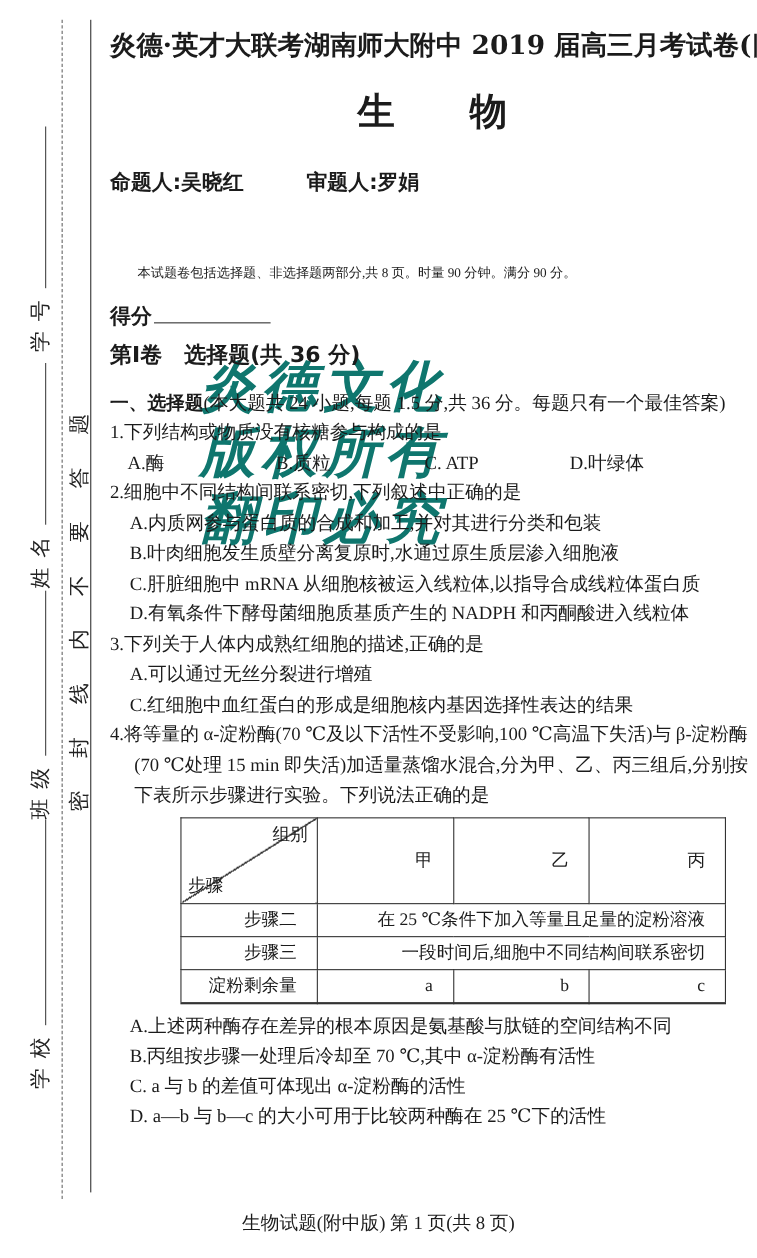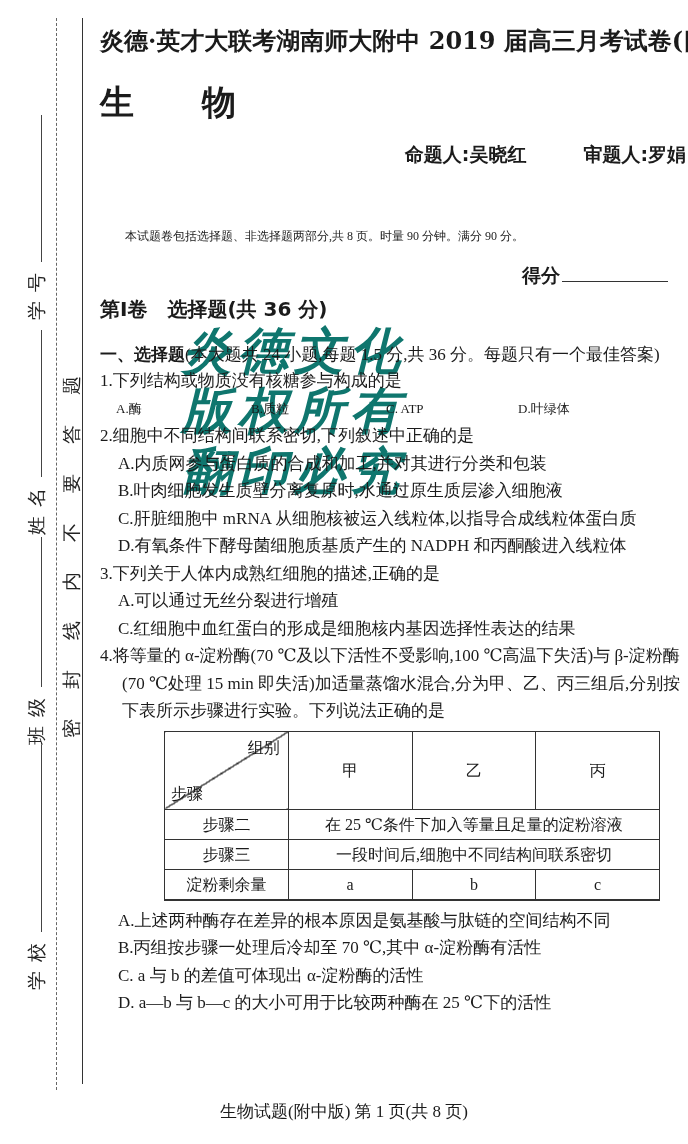--- a/index.html
+++ b/index.html
@@ -43,34 +43,34 @@
     font-size:19px;letter-spacing:30px;color:#222;white-space:nowrap;
   }
   
   .content{position:absolute;left:100px;top:0;width:586px;z-index:1;}
   .doc-title{
     margin-top:24px;text-align:center;font-weight:bold;
     font-size:24px;line-height:34px;letter-spacing:0px;white-space:nowrap;
     font-family:"DejaVu Serif","Liberation Serif",serif;
   }
   .subject{
-    margin-top:24px;font-weight:bold;
+    margin-top:24px;text-align:center;font-weight:bold;
     font-size:34px;line-height:40px;
     font-family:"DejaVu Sans","Liberation Sans",sans-serif;
   }
   .setters{
-    margin-top:20px;text-align:right;font-weight:bold;
+    margin-top:32px;text-align:left;font-weight:bold;
     font-size:19px;line-height:24px;
     font-family:"DejaVu Sans","Liberation Sans",sans-serif;
   }
   .instructions{
     margin-top:57px;font-size:12px;line-height:26px;padding-left:25px;
   }
   .score-row{
-    margin-top:12px;text-align:right;font-size:19px;line-height:24px;
+    margin-top:12px;font-size:19px;line-height:24px;
   }
   .score-label{
     font-weight:bold;
     font-family:"DejaVu Sans","Liberation Sans",sans-serif;
   }
   .score-blank{
     display:inline-block;width:106px;height:20px;
     border-bottom:1.5px solid #333;margin-left:2px;margin-right:18px;
   }
   .section-title{
@@ -84,32 +84,32 @@
   .section-intro .lead{
     font-weight:bold;
     font-family:"DejaVu Sans","Liberation Sans",sans-serif;
   }
   .section-intro .rest{}
   .question{font-size:17px;line-height:27.5px;}
   .q-stem{padding-left:22px;text-indent:-22px;}
   .q-option{padding-left:18px;}
   .q1-options{
     display:grid;grid-template-columns:135px 135px 132px auto;
-    padding-left:16px;font-size:13px;line-height:27.5px;
+    padding-left:16px;font-size:17px;line-height:27.5px;
   }
   
   .exp-table{
     border-collapse:collapse;table-layout:fixed;
     margin:6px 0 6px 64px;width:496px;
     font-size:16px;color:#1b1b1b;
     border:1.5px solid #333;border-bottom:2.5px solid #333;
   }
   .exp-table td{
-    border:1px solid #333;text-align:center;vertical-align:middle;
-    padding:1px 4px;line-height:25px;white-space:pre-line;
+    border:1px solid #333;text-align:right;vertical-align:middle;
+    padding:1px 18px;line-height:25px;white-space:pre-line;
   }
   .corner-cell{
     position:relative;height:55px;padding:0;
     background-image:linear-gradient(to bottom right,
       transparent 49.5%, #333 49.5%, #333 50.6%, transparent 50.6%);
   }
   .corner-top{position:absolute;top:3px;right:8px;}
   .corner-bottom{position:absolute;bottom:3px;left:6px;}
   .row-step1 td{height:56px;}
   .row-short td{height:27px;}

